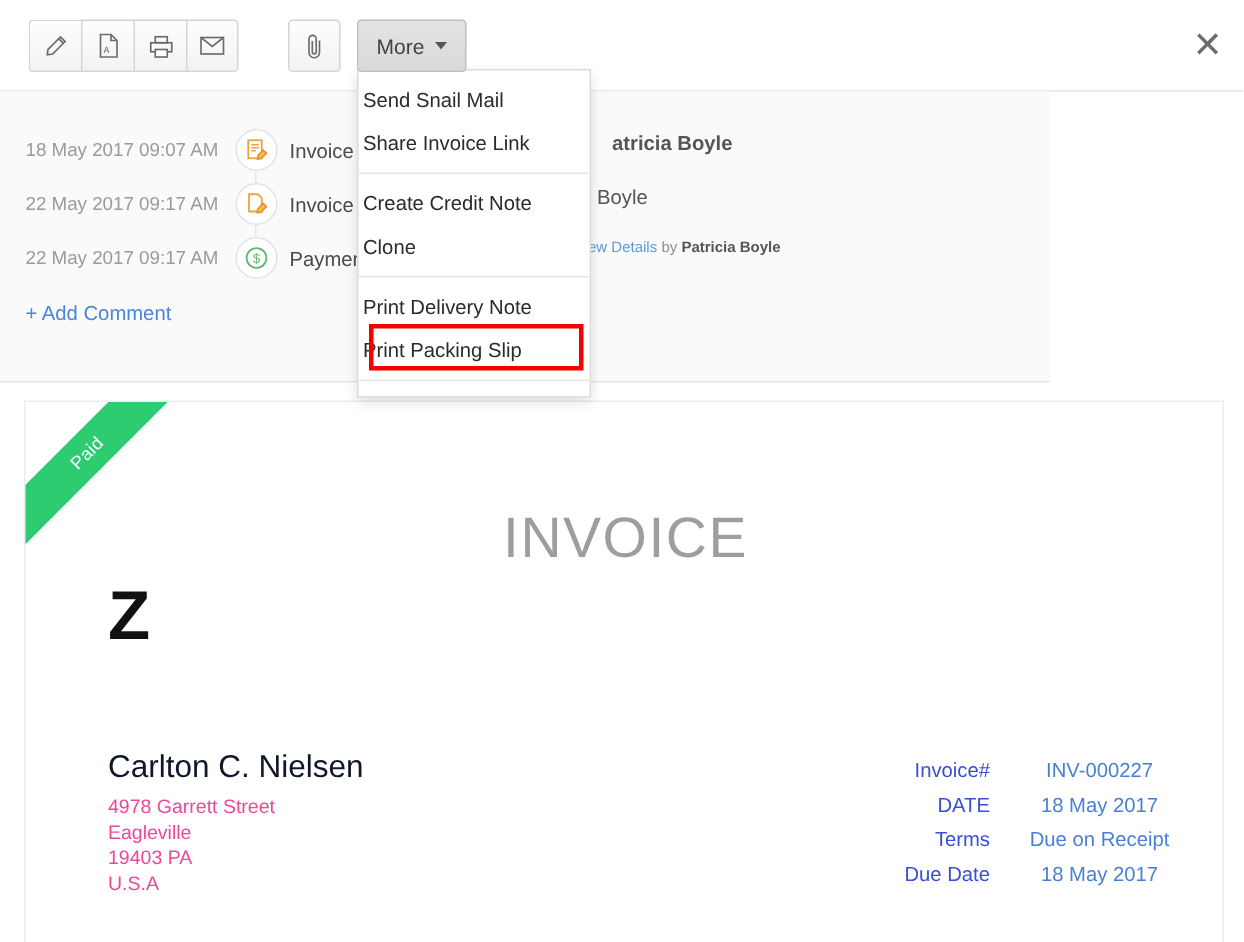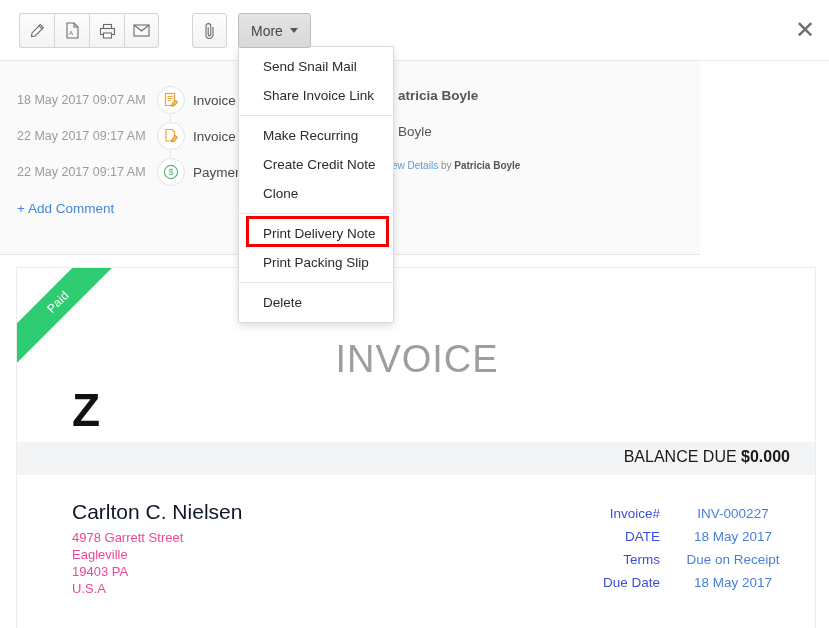--- a/index.html
+++ b/index.html
@@ -244,21 +244,21 @@
     position: absolute;
     left: 238px; top: 46px;
     width: 156px;
     background: #ffffff;
     border: 1px solid #dcdcdc;
     box-shadow: 0 3px 8px rgba(0,0,0,.13);
     z-index: 50;
     padding: 5px 0;
   }
   .dd-item {
-    padding: 7px 0 7px 24px;
+    padding: 7px 0 7px 3px;
     font-size: 13.5px;
     color: #2b2b2b;
     cursor: pointer;
     white-space: nowrap;
   }
   .dd-sep {
     height: 1px;
     background: #e6e6e6;
     margin: 5px 0;
   }
@@ -357,45 +357,39 @@
         <svg width="18" height="18" viewBox="0 0 18 18">
           <circle cx="9" cy="9" r="6.6" fill="#fff" stroke="#5fb878" stroke-width="1.2"></circle>
           <text x="9" y="12.4" font-size="9" fill="#5fb878" text-anchor="middle" font-family="Liberation Sans">$</text>
         </svg>
       </span>
       <span class="tl-text">
         <span>Paymen</span>
       </span>
     </div>
 
-    <div style="position:absolute;left:398px;top:27px;font-size:13.5px;color:#555;font-weight:bold;">atricia Boyle</div>
+    <div style="position:absolute;left:408px;top:27px;font-size:13.5px;color:#555;font-weight:bold;">atricia Boyle</div>
     <div style="position:absolute;left:398px;top:63px;font-size:13.5px;color:#555;font-weight:normal;">Boyle</div>
     <div style="position:absolute;left:392px;top:99px;font-size:10px;color:#555;">
       <span class="tl-link">ew Details</span>
       <span class="tl-by">by</span>
       <b>Patricia Boyle</b>
     </div>
 
     <div class="add-comment">+ Add Comment</div>
   </div>
 
   <div class="inv-card">
     <div class="ribbon-wrap">
       <div class="ribbon">Paid</div>
     </div>
 
     <div class="inv-title">INVOICE</div>
     <div class="z-logo">Z</div>
 
-    <div class="balance-band">
-      <div class="balance-text">
-        <span>BALANCE DUE</span>
-        <b>$0.000</b>
-      </div>
-    </div>
 
     <div class="bill-to">
       <div class="bill-name">Carlton C. Nielsen</div>
       <div class="bill-line">4978 Garrett Street</div>
       <div class="bill-line">Eagleville</div>
       <div class="bill-line">19403 PA</div>
       <div class="bill-line">U.S.A</div>
     </div>
 
     <div class="inv-meta">
@@ -415,24 +409,22 @@
         <span class="meta-label">Due Date</span>
         <span class="meta-value">18 May 2017</span>
       </div>
     </div>
   </div>
 
   <div class="dropdown">
     <div class="dd-item">Send Snail Mail</div>
     <div class="dd-item">Share Invoice Link</div>
     <div class="dd-sep"></div>
-    <div class="dd-item">Make Recurring</div>
     <div class="dd-item">Create Credit Note</div>
     <div class="dd-item">Clone</div>
     <div class="dd-sep"></div>
     <div class="dd-item">Print Delivery Note</div>
     <div class="dd-item">Print Packing Slip</div>
     <div class="dd-sep"></div>
-    <div class="dd-item">Delete</div>
   </div>
 
   <div class="hl-box"></div>
 </div>
 
 </body></html>

